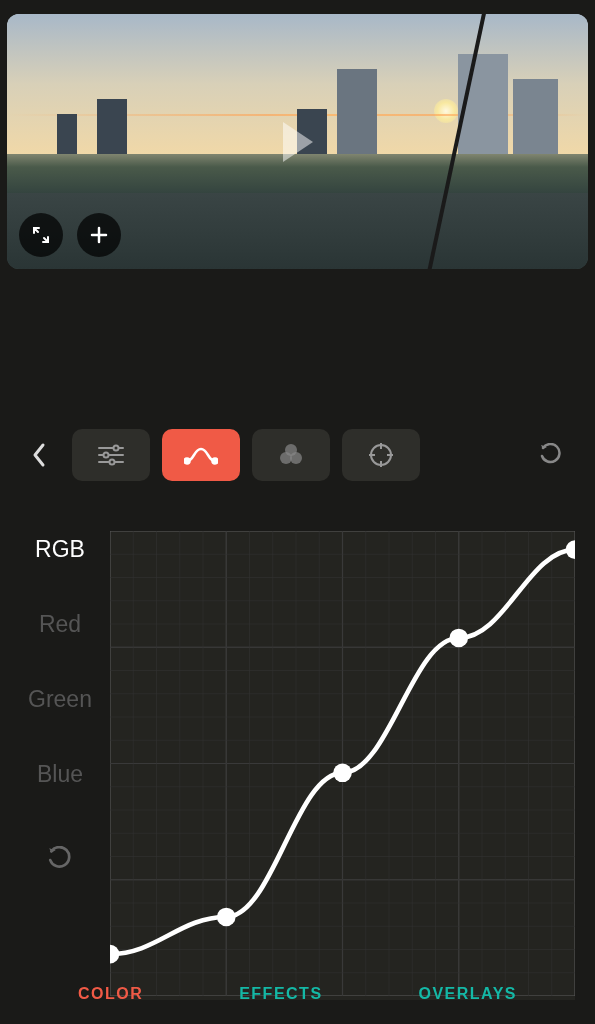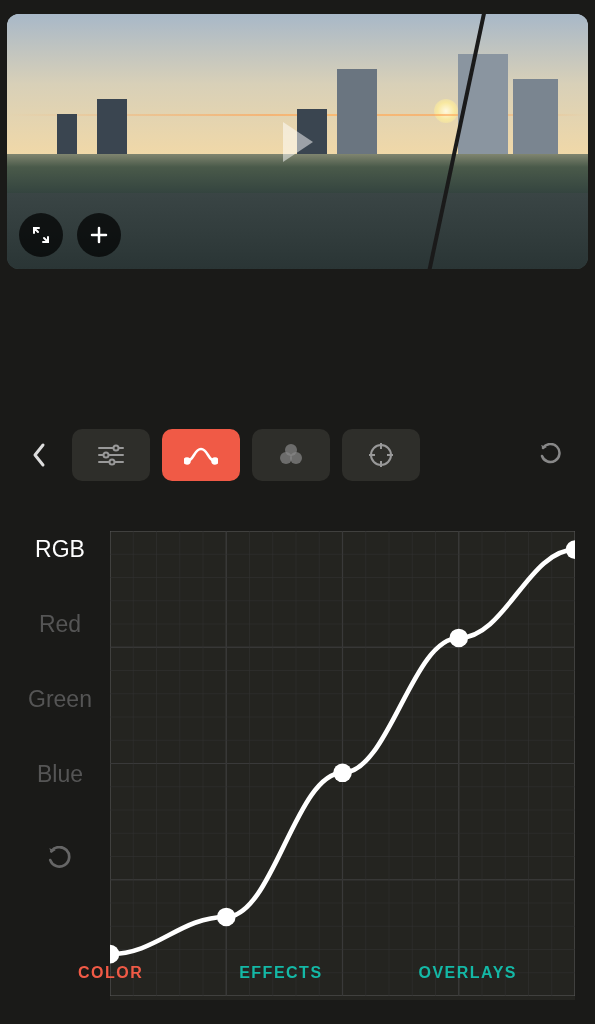--- a/index.html
+++ b/index.html
@@ -183,21 +183,21 @@
       width: 100%;
       height: 100%;
     }
     .bottom-tabs {
       position: absolute;
       bottom: 0;
       left: 0;
       right: 0;
       height: 60px;
       display: flex;
-      align-items: flex-start;
+      align-items: center;
       justify-content: space-around;
       padding: 0 30px;
     }
     .tab-item {
       font-size: 16px;
       font-weight: 700;
       letter-spacing: 1.5px;
       color: #14b8a6;
       cursor: pointer;
     }

